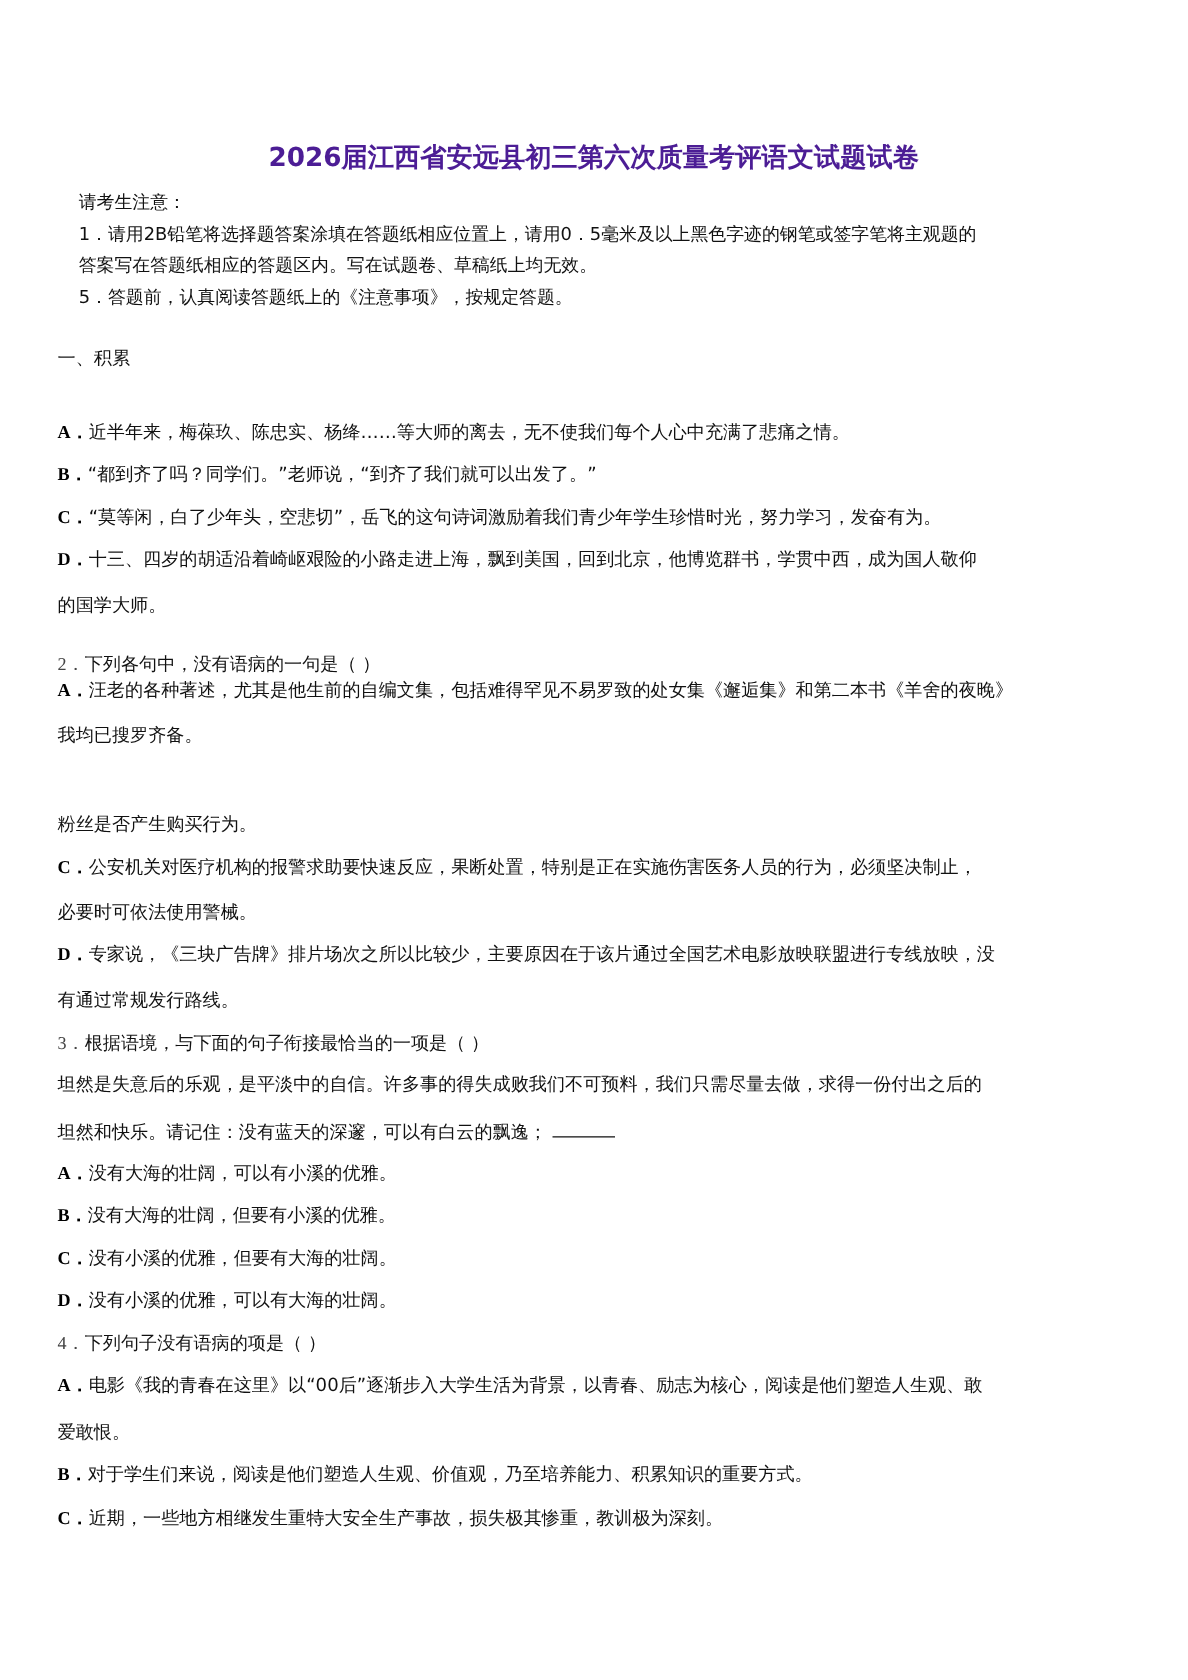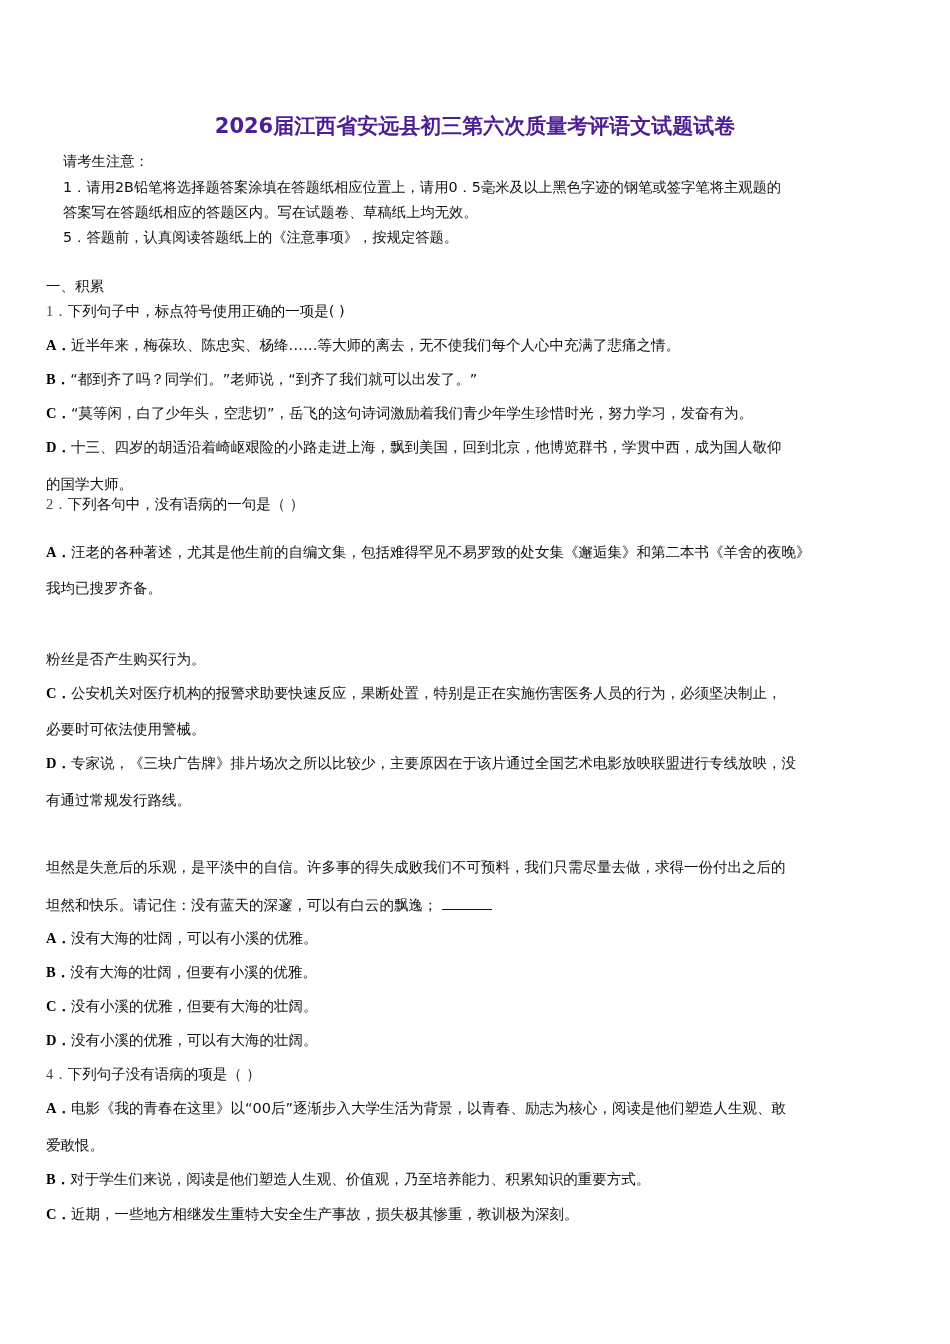--- a/index.html
+++ b/index.html
@@ -21,54 +21,54 @@
 
   <div class="title">2026届江西省安远县初三第六次质量考评语文试题试卷</div>
 
   <div class="line notice" style="top:152px">请考生注意：</div>
   <div class="line notice" style="top:178px">1．请用2B铅笔将选择题答案涂填在答题纸相应位置上，请用0．5毫米及以上黑色字迹的钢笔或签字笔将主观题的</div>
   <div class="line notice" style="top:203px">答案写在答题纸相应的答题区内。写在试题卷、草稿纸上均无效。</div>
   <div class="line notice" style="top:228px">5．答题前，认真阅读答题纸上的《注意事项》，按规定答题。</div>
 
   <div class="line" style="top:277px">一、积累</div>
 
-  <div class="line" style="top:302px">
-    <span class="qnum">1．</span><span>下列句子中，标点符号使用正确的一项是(   )</span>
-  </div>
   <div class="line" style="top:336px">
     <span class="opt">A．</span><span>近半年来，梅葆玖、陈忠实、杨绛……等大师的离去，无不使我们每个人心中充满了悲痛之情。</span>
   </div>
   <div class="line" style="top:370px">
     <span class="opt">B．</span><span>“都到齐了吗？同学们。”老师说，“到齐了我们就可以出发了。”</span>
   </div>
   <div class="line" style="top:438px">
     <span class="opt">D．</span><span>十三、四岁的胡适沿着崎岖艰险的小路走进上海，飘到美国，回到北京，他博览群书，学贯中西，成为国人敬仰</span>
   </div>
   <div class="line" style="top:404px">
     <span class="opt">C．</span><span>“莫等闲，白了少年头，空悲切”，岳飞的这句诗词激励着我们青少年学生珍惜时光，努力学习，发奋有为。</span>
   </div>
   <div class="line" style="top:475px">的国学大师。</div>
 
-  <div class="line" style="top:495px">
+  <div class="line" style="top:522px">
     <span class="qnum">2．</span><span>下列各句中，没有语病的一句是（      ）</span>
   </div>
   <div class="line" style="top:543px">
     <span class="opt">A．</span><span>汪老的各种著述，尤其是他生前的自编文集，包括难得罕见不易罗致的处女集《邂逅集》和第二本书《羊舍的夜晚》</span>
   </div>
   <div class="line" style="top:579px">我均已搜罗齐备。</div>
   <div class="line" style="top:650px">粉丝是否产生购买行为。</div>
   <div class="line" style="top:684px">
     <span class="opt">C．</span><span>公安机关对医疗机构的报警求助要快速反应，果断处置，特别是正在实施伤害医务人员的行为，必须坚决制止，</span>
   </div>
   <div class="line" style="top:720px">必要时可依法使用警械。</div>
   <div class="line" style="top:754px">
     <span class="opt">D．</span><span>专家说，《三块广告牌》排片场次之所以比较少，主要原因在于该片通过全国艺术电影放映联盟进行专线放映，没</span>
   </div>
   <div class="line" style="top:791px">有通过常规发行路线。</div>
 
+  <div class="line" style="top:825px">
+    <span class="qnum">3．</span><span>根据语境，与下面的句子衔接最恰当的一项是（      ）</span>
+  </div>
   <div class="line" style="top:858px">坦然是失意后的乐观，是平淡中的自信。许多事的得失成败我们不可预料，我们只需尽量去做，求得一份付出之后的</div>
   <div class="line" style="top:895px">
     <span>坦然和快乐。请记住：没有蓝天的深邃，可以有白云的飘逸；</span><span class="blank"></span>
   </div>
   <div class="line" style="top:929px">
     <span class="opt">A．</span><span>没有大海的壮阔，可以有小溪的优雅。</span>
   </div>
   <div class="line" style="top:963px">
     <span class="opt">B．</span><span>没有大海的壮阔，但要有小溪的优雅。</span>
   </div>

